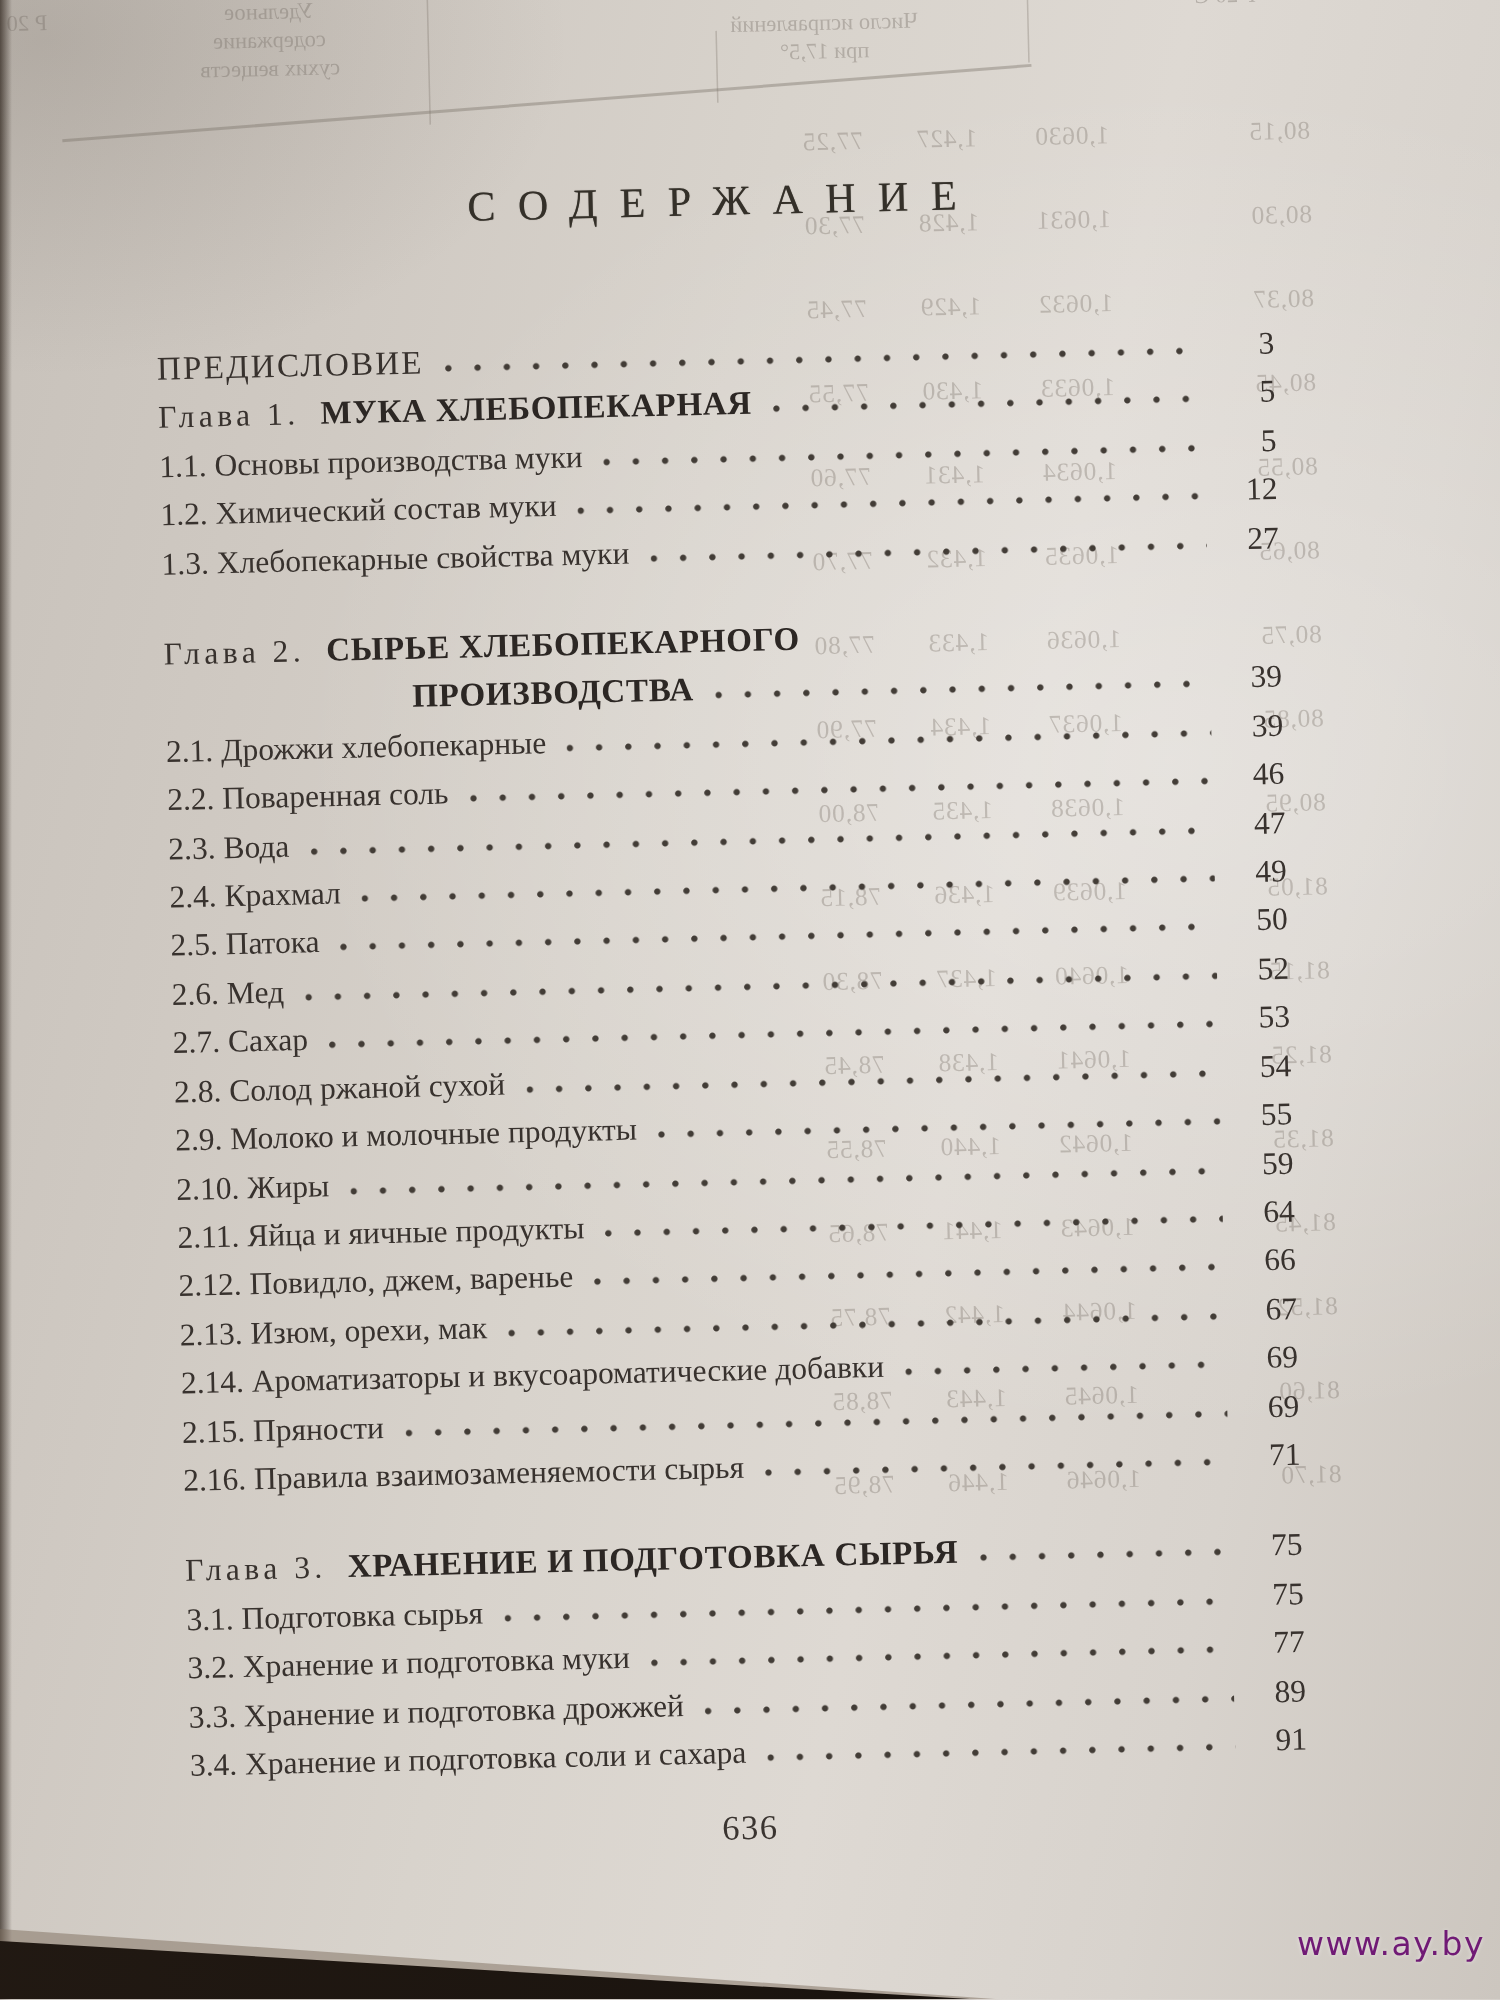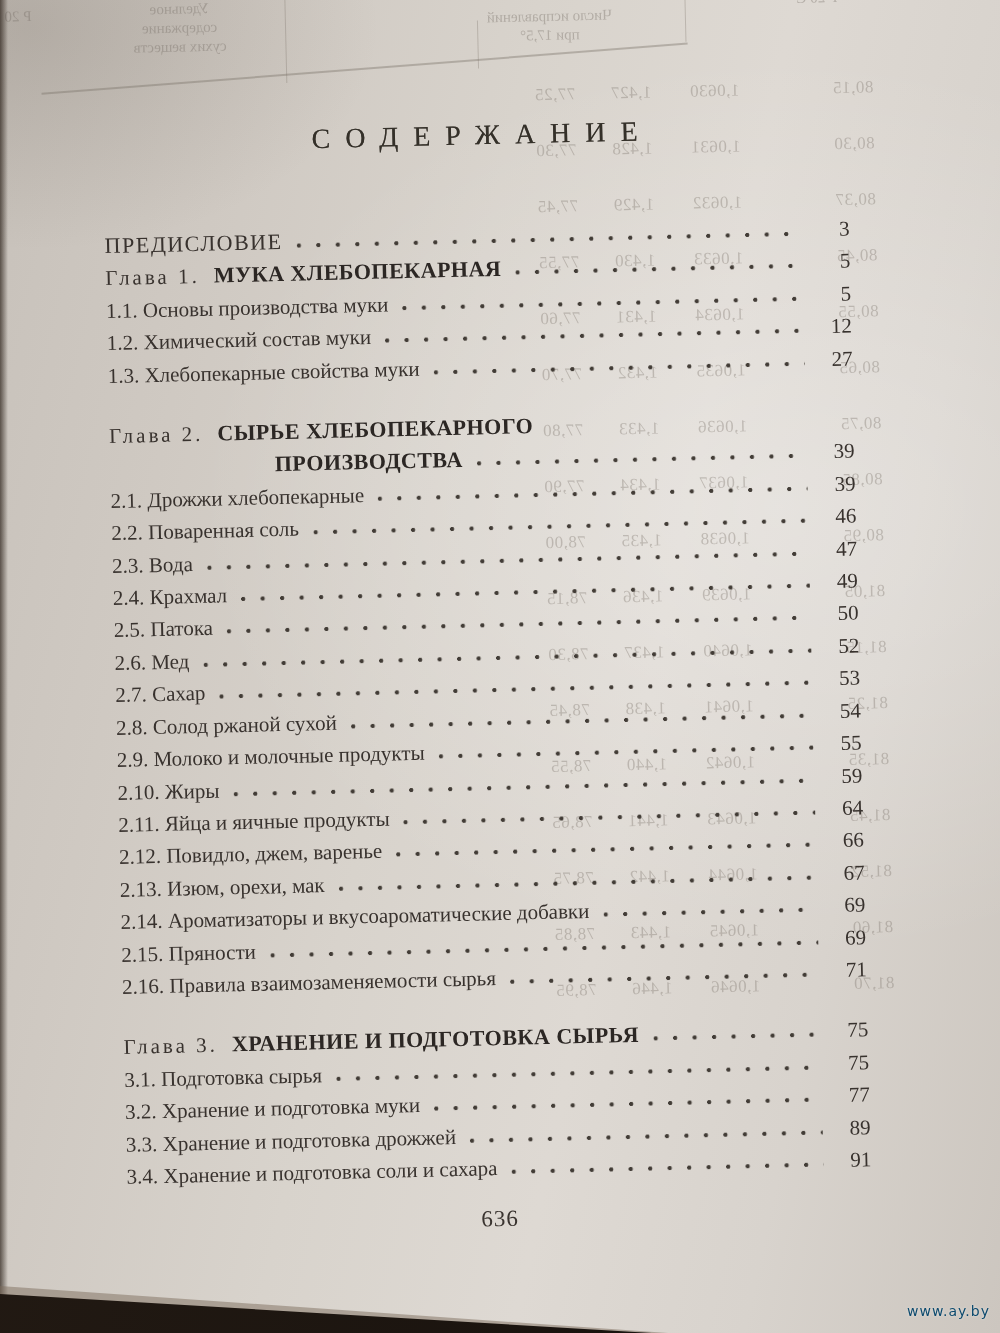--- a/index.html
+++ b/index.html
@@ -101,24 +101,23 @@
     clip-path:polygon(0 1286px, 0 1333px, 668px 1333px);
   }
   .table-dark{
     position:absolute;inset:0;z-index:3;pointer-events:none;
     background:linear-gradient(100deg,#241b14,#15100c);
     clip-path:polygon(0 1294px, 0 1333px, 652px 1333px);
   }
   .watermark{
     position:absolute;right:10px;top:1284px;z-index:4;
     font-family:"DejaVu Sans","Liberation Sans",sans-serif;
-    font-size:14px;letter-spacing:1px;
-    color:#0c4a6e;
+    font-size:22px;letter-spacing:1px;
+    color:#701a75;
     text-shadow:0 0 3px rgba(255,255,255,.5);
-    margin-top:19px;
   }
 </style>
 </head>
 <body>
 
 <div class="bleed">
   <div class="bl-hline"></div>
   <div class="bl-vline v1"></div>
   <div class="bl-vline v2"></div>
   <div class="bl-vline v3"></div>

